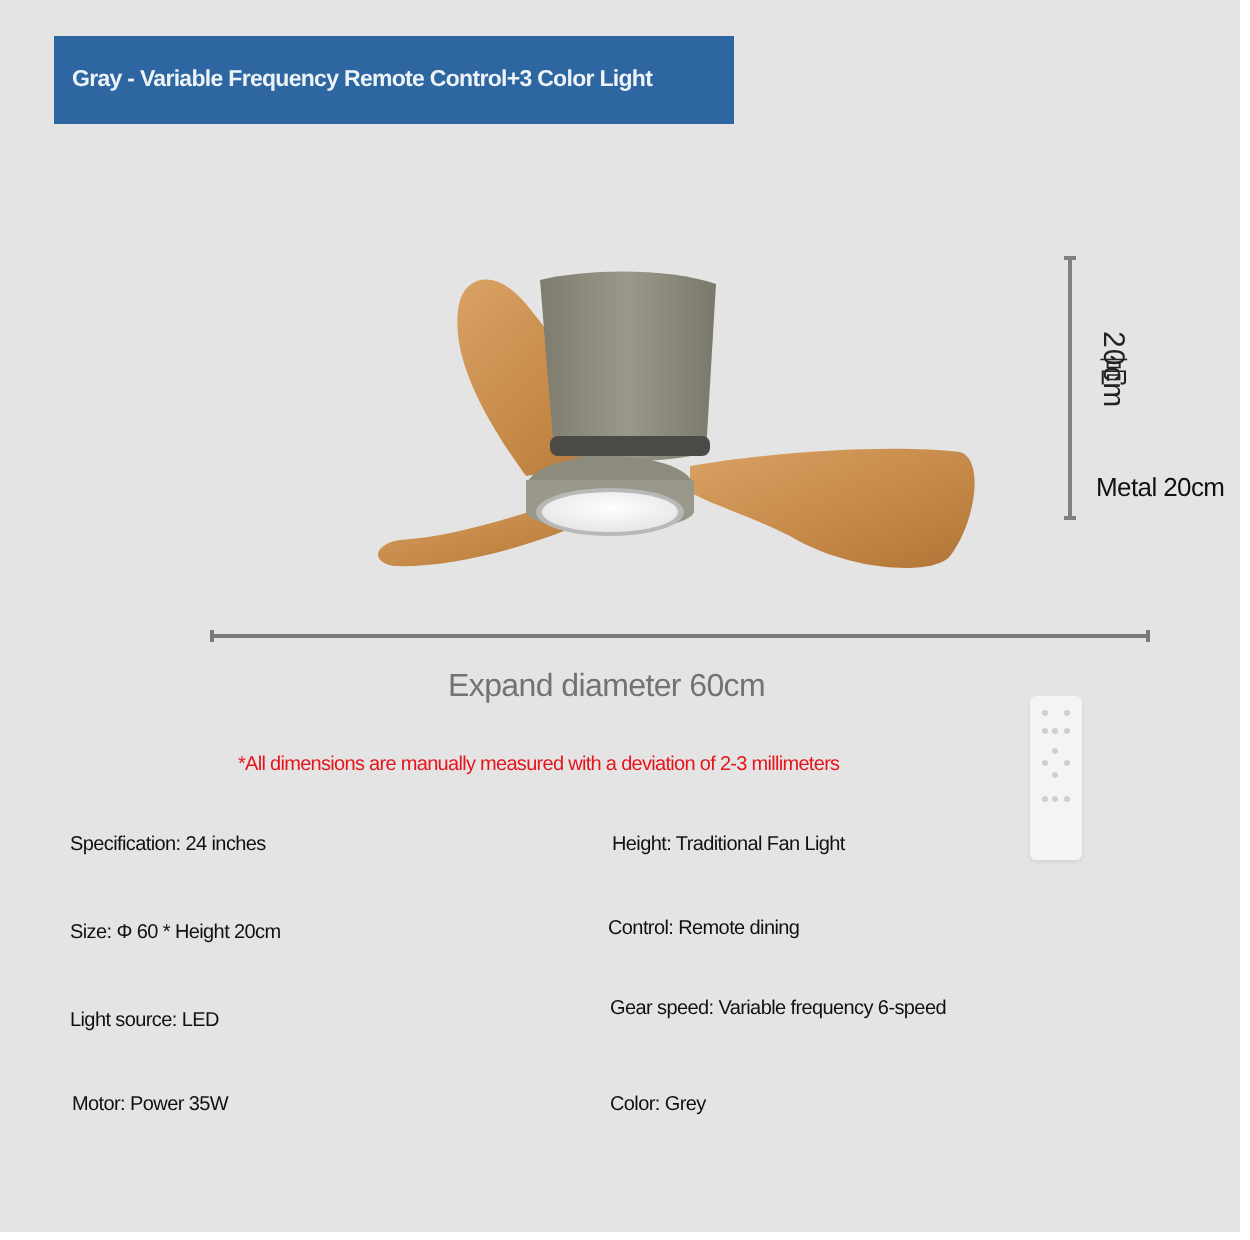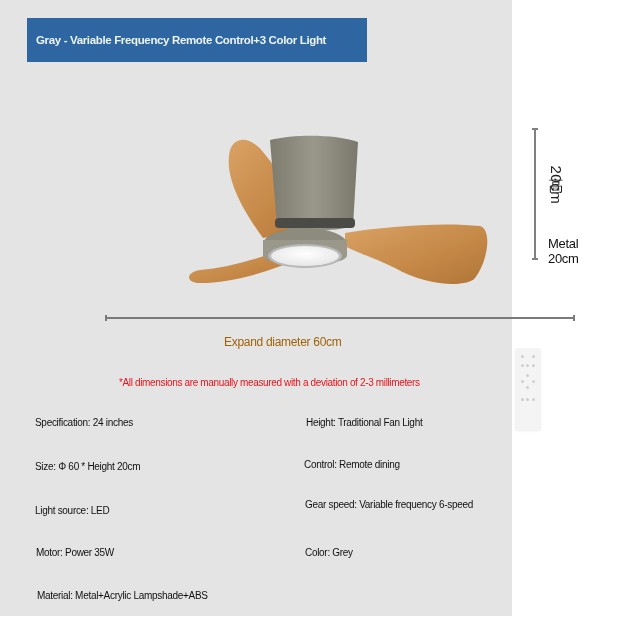--- a/index.html
+++ b/index.html
@@ -3,21 +3,21 @@
   <meta charset="utf-8">
   <style>
     html, body { margin: 0; padding: 0; }
     body {
       width: 625px; height: 620px; overflow: hidden;
       background: #ffffff;
       font-family: "Liberation Sans", "DejaVu Sans", sans-serif;
     }
     .canvas {
       position: absolute; left: 0; top: 0;
-      width: 512px; height: 616px;
+      width: 620px; height: 616px;
       background: #e4e4e4;
     }
     .banner {
       position: absolute; left: 27px; top: 18px;
       width: 340px; height: 44px;
       background: #2d66a0;
       color: #eef3f8;
       font-size: 11.5px; font-weight: bold;
       letter-spacing: -0.35px;
       box-sizing: border-box;
@@ -43,21 +43,21 @@
     .htext { position: absolute; left: 548px; top: 236px; font-size: 13px; color: #111; letter-spacing: -0.3px; }
     .hline {
       position: absolute; left: 105px; top: 317px; width: 470px; height: 2px;
       background: #7a7a7a;
     }
     .hline::before, .hline::after {
       content: ""; position: absolute; top: -2px; width: 2px; height: 6px; background: #7a7a7a;
     }
     .hline::before { left: 0; }
     .hline::after { right: 0; }
-    .diam { position: absolute; left: 224px; top: 335px; font-size: 12px; color: #a16207; letter-spacing: -0.3px; }
+    .diam { position: absolute; left: 224px; top: 335px; font-size: 16px; color: #737373; letter-spacing: -0.3px; }
     .note { position: absolute; left: 119px; top: 377px; font-size: 10px; color: #e8141c; letter-spacing: -0.35px; white-space: nowrap; }
     .remote {
       position: absolute; left: 515px; top: 348px; width: 26px; height: 82px;
       background: #f4f4f4; border-radius: 3px;
       box-shadow: 0 1px 2px rgba(0,0,0,0.08);
     }
     .remote .btn { position: absolute; width: 3px; height: 3px; border-radius: 50%; background: #cfcfcf; }
     .spec {
       position: absolute; font-size: 10px; color: #111; letter-spacing: -0.3px; white-space: nowrap;
     }
@@ -126,20 +126,19 @@
     <span class="btn" style="left:11px;top:38px;"></span>
     <span class="btn" style="left:6px;top:50px;"></span>
     <span class="btn" style="left:11px;top:50px;"></span>
     <span class="btn" style="left:17px;top:50px;"></span>
   </div>
 
   <div class="spec" style="left:35px;top:417px;">Specification: 24 inches</div>
   <div class="spec" style="left:35px;top:461px;">Size: Φ 60 * Height 20cm</div>
   <div class="spec" style="left:35px;top:505px;">Light source: LED</div>
   <div class="spec" style="left:36px;top:547px;">Motor: Power 35W</div>
-  <div class="spec" style="left:37px;top:590px;">Material: Metal+Acrylic Lampshade+ABS</div>
 
   <div class="spec" style="left:306px;top:417px;">Height: Traditional Fan Light</div>
   <div class="spec" style="left:304px;top:459px;">Control: Remote dining</div>
   <div class="spec" style="left:305px;top:499px;">Gear speed: Variable frequency 6-speed</div>
   <div class="spec" style="left:305px;top:547px;">Color: Grey</div>
 
 </div>
 
 </body></html>

